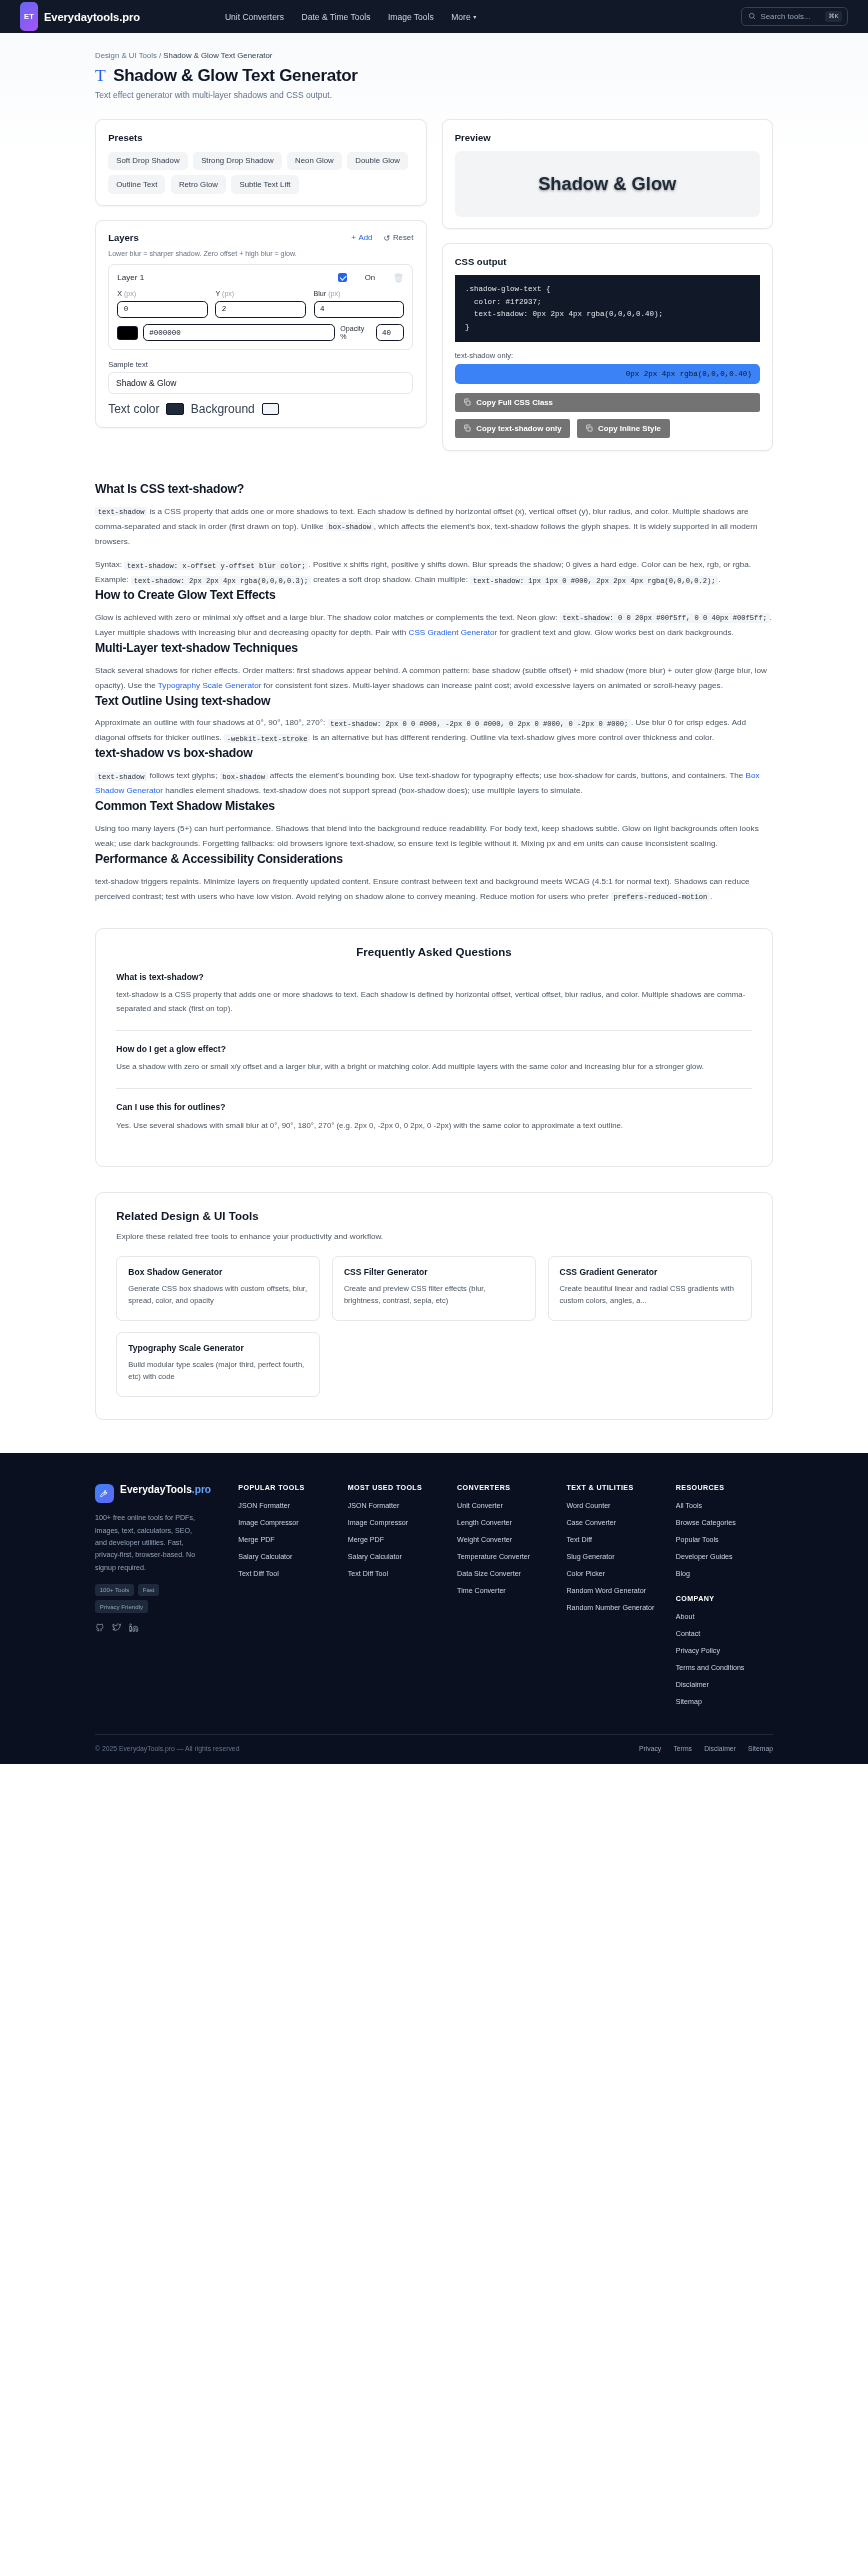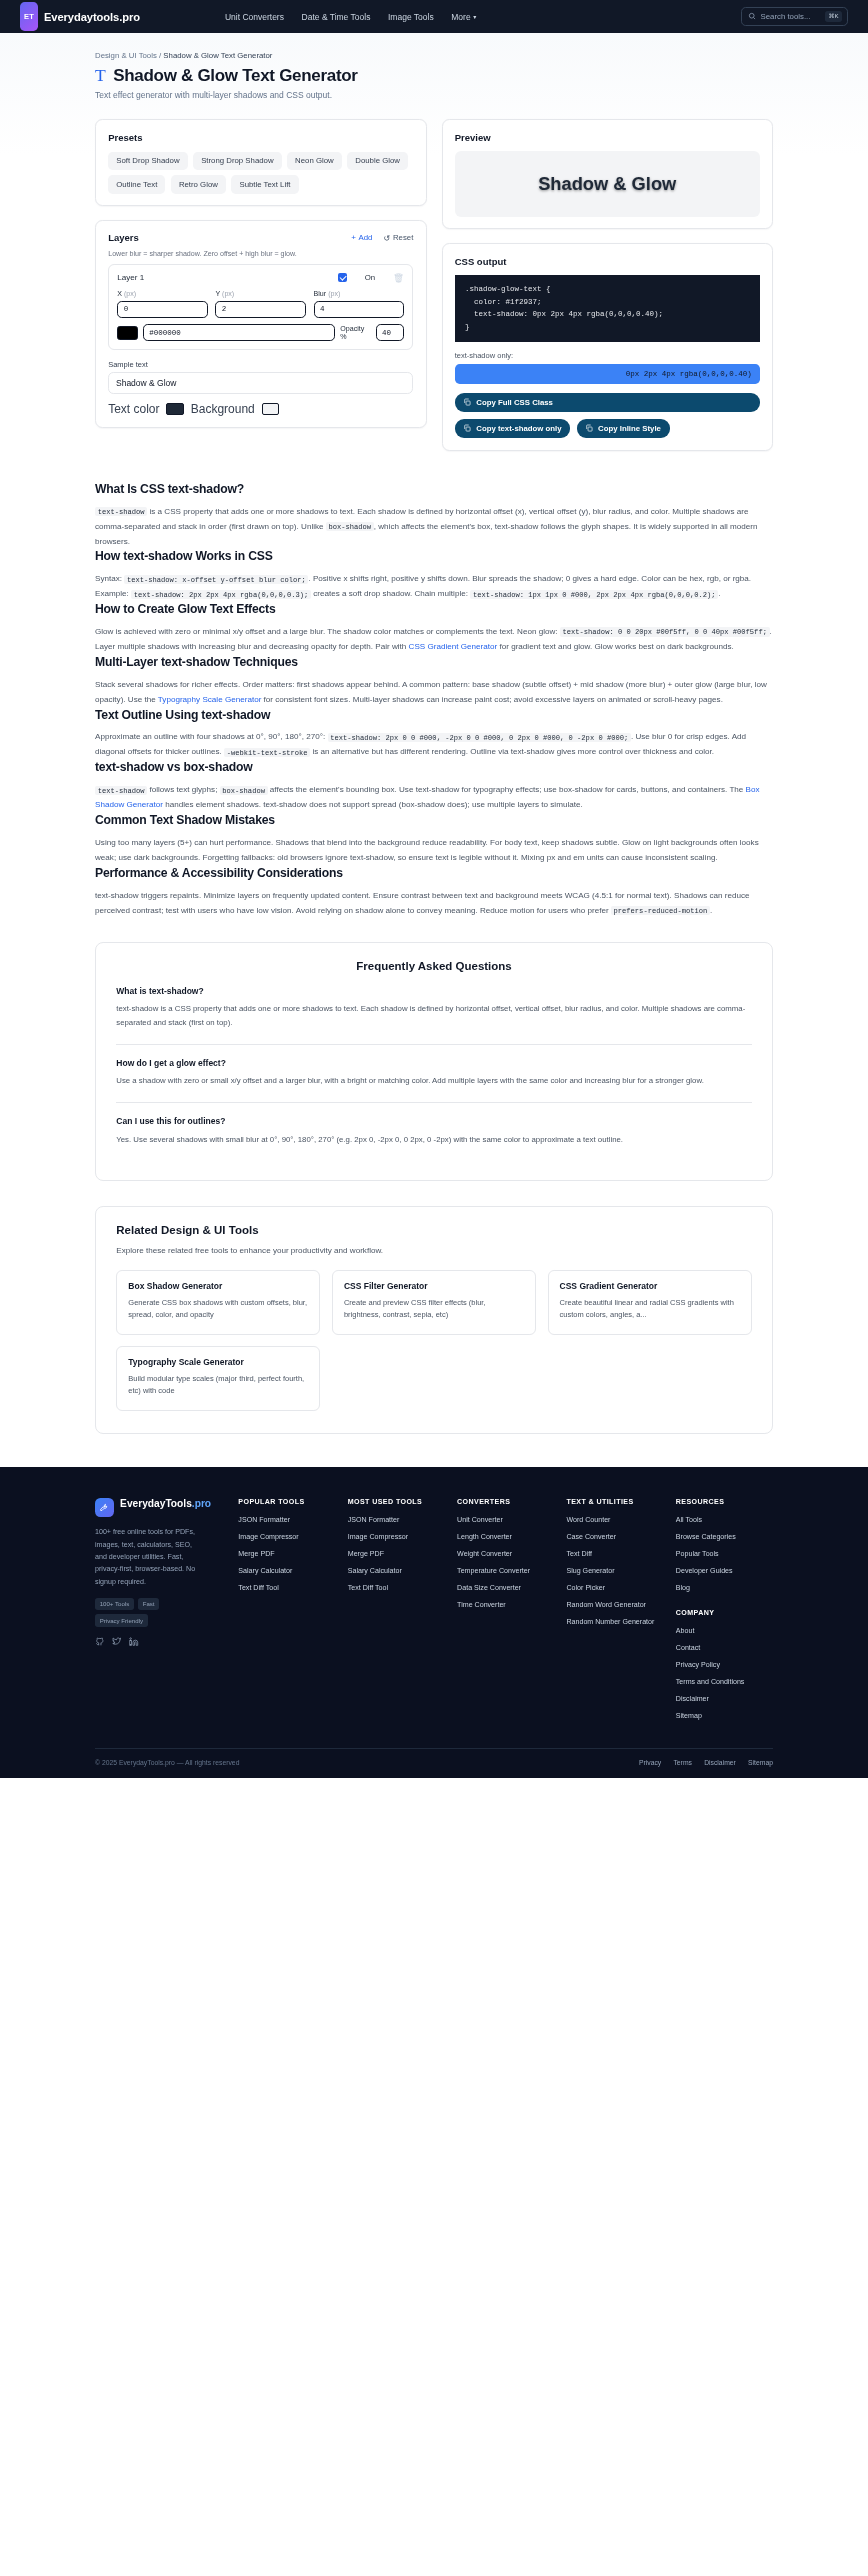--- a/index.html
+++ b/index.html
@@ -133,21 +133,21 @@
     font-family: "Liberation Mono", monospace; font-size: 7.5px; line-height: 1.65;
     white-space: pre;
   }
   .sub-label { font-size: 7.5px; color: #4b5563; margin-top: 8.8px; }
   .code-inline {
     background: #3b82f6; border-radius: 4.7px; padding: 6.1px 8.1px; margin-top: 4.1px;
     font-family: "Liberation Mono", monospace; font-size: 7.5px; color: #111827; text-align: right;
   }
   .btns { margin-top: 8.8px; display: flex; flex-wrap: wrap; gap: 6.1px; }
   .btn {
-    background: #0c4a6e; color: #fff; border: none; border-radius: 9px;
+    background: #737373; color: #fff; border: none; border-radius: 2px;
     font-size: 7.8px; font-weight: bold; padding: 5.4px 8.8px;
     display: flex; align-items: center; gap: 4.7px; cursor: pointer;
     font-family: inherit;
   }
   .btn .cpy { display:block; width:8.1px; height:8.1px; }
   .btn-full { width: 100%; }
 
   
   .article { margin-top: 31px; }
   .article h2 {
@@ -383,21 +383,20 @@
         </div>
       </div>
     </div>
 
     <div class="article">
       <div>
         <h2>What Is CSS text-shadow?</h2>
         <p><code>text-shadow</code> is a CSS property that adds one or more shadows to text. Each shadow is defined by horizontal offset (x), vertical offset (y), blur radius, and color. Multiple shadows are comma-separated and stack in order (first drawn on top). Unlike <code>box-shadow</code>, which affects the element's box, text-shadow follows the glyph shapes. It is widely supported in all modern browsers.</p>
       </div>
       <div>
-        <h2>How text-shadow Works in CSS</h2>
         <p>Syntax: <code>text-shadow: x-offset y-offset blur color;</code>. Positive x shifts right, positive y shifts down. Blur spreads the shadow; 0 gives a hard edge. Color can be hex, rgb, or rgba. Example: <code>text-shadow: 2px 2px 4px rgba(0,0,0,0.3);</code> creates a soft drop shadow. Chain multiple: <code>text-shadow: 1px 1px 0 #000, 2px 2px 4px rgba(0,0,0,0.2);</code>.</p>
       </div>
       <div>
         <h2>How to Create Glow Text Effects</h2>
         <p>Glow is achieved with zero or minimal x/y offset and a large blur. The shadow color matches or complements the text. Neon glow: <code>text-shadow: 0 0 20px #00f5ff, 0 0 40px #00f5ff;</code>. Layer multiple shadows with increasing blur and decreasing opacity for depth. Pair with <a href="#">CSS Gradient Generator</a> for gradient text and glow. Glow works best on dark backgrounds.</p>
       </div>
       <div>
         <h2>Multi-Layer text-shadow Techniques</h2>
         <p>Stack several shadows for richer effects. Order matters: first shadows appear behind. A common pattern: base shadow (subtle offset) + mid shadow (more blur) + outer glow (large blur, low opacity). Use the <a href="#">Typography Scale Generator</a> for consistent font sizes. Multi-layer shadows can increase paint cost; avoid excessive layers on animated or scroll-heavy pages.</p>
       </div>

